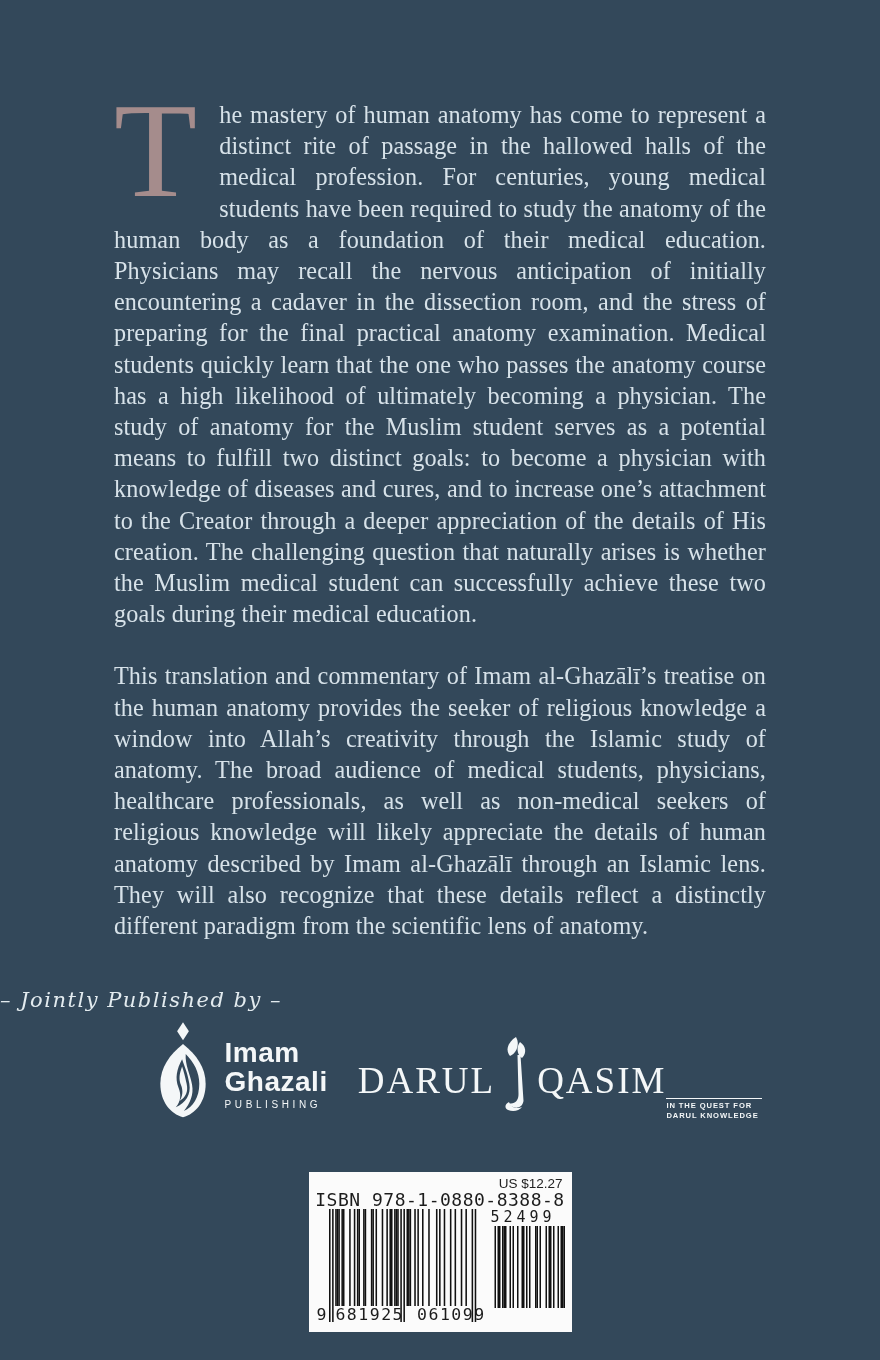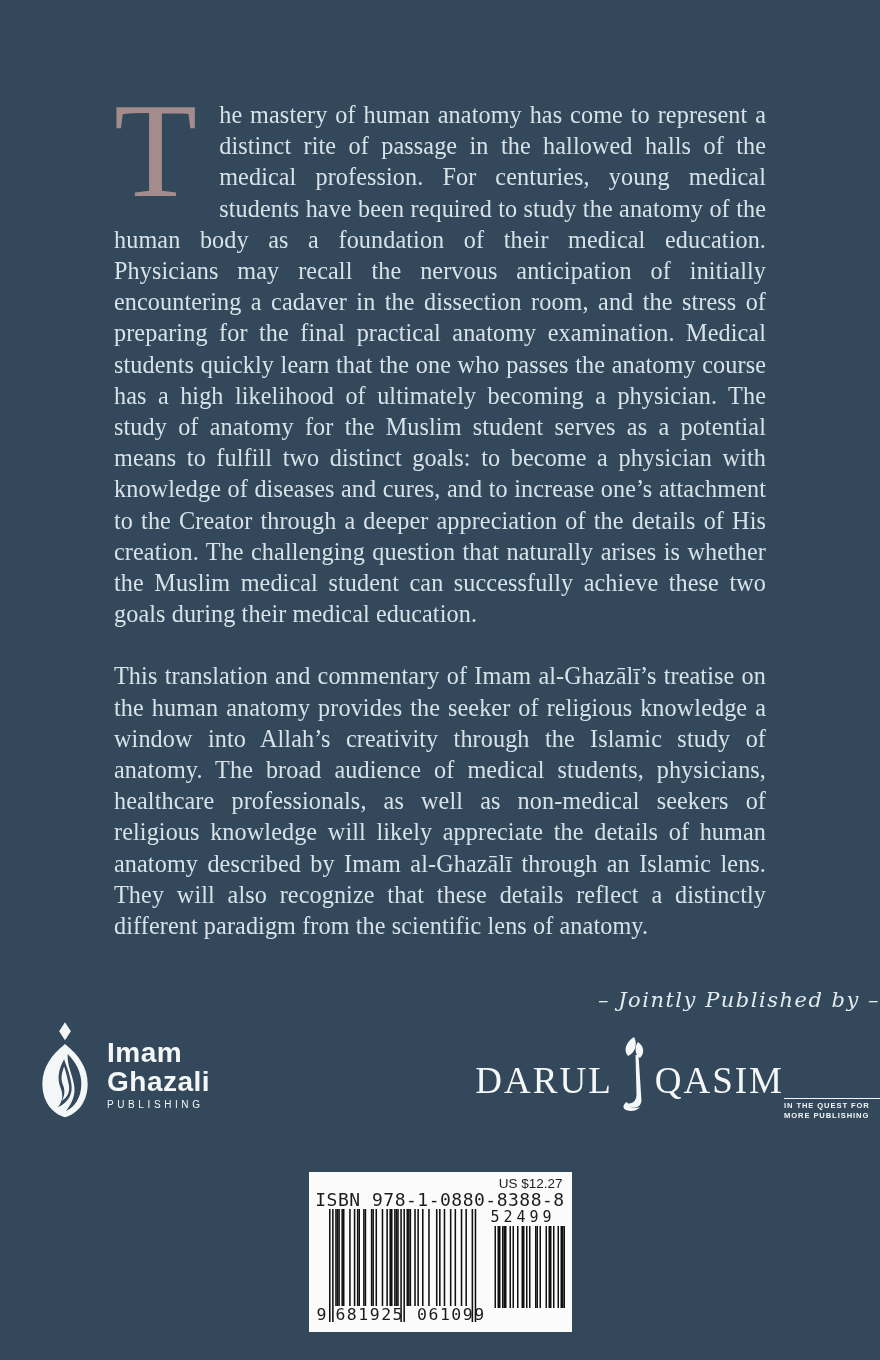--- a/index.html
+++ b/index.html
@@ -17,26 +17,26 @@
   .para{
     font-size:24.2px; line-height:31.2px; text-align:justify;
     letter-spacing:0.1px; color:var(--body-text);
   }
   .dropcap{
     float:left; font-size:136px; line-height:96px; height:97px;
     margin:3px 22px 0 0; color:var(--dropcap); font-family:"Liberation Serif", serif;
   }
   .para + .para{margin-top:31px;}
   .pub-heading{
-    margin-top:47px; text-align:right; font-style:italic;
+    margin-top:47px; text-align:left; font-style:italic;
     font-family:"DejaVu Serif", serif; font-size:21px; letter-spacing:1.5px;
     color:#e3ebef;
   }
   .logos{
-    margin-top:8px; display:flex; justify-content:space-between; align-items:center;
+    margin-top:8px; display:flex; justify-content:center; align-items:center;
     gap:30px; height:108px; color:var(--logo-white);padding-left:36px;
   }
   .ig-logo{display:flex; align-items:center; gap:13px;}
   .ig-text{font-family:"Liberation Sans", sans-serif; line-height:1;}
   .ig-name{font-size:28px; font-weight:700; line-height:29px; letter-spacing:0.5px;}
   .ig-sub{font-size:10px; font-weight:400; letter-spacing:3.6px; margin-top:4px;}
   .dq-logo{display:flex; margin-top:10px;}
   .dq-row{display:flex; align-items:center;}
   .dq-word{
     font-family:"Liberation Serif", serif; font-size:37px; letter-spacing:2px;
@@ -113,21 +113,21 @@
             <path d="M17 1 C 9 6, 6 14, 11 20 C 18 17, 21 8, 17 1 Z" fill="#f4f7f8"></path>
             <path d="M21 6 C 27 10, 28 17, 23 22 C 18 19, 17 11, 21 6 Z" fill="#f4f7f8"></path>
             <path d="M15.5 19 L18.5 19 L19.5 58 C 19.7 65, 15 69, 9 67 C 13 73, 23 74, 24.5 65 L21.5 19 Z" fill="#f4f7f8"></path>
             <path d="M10 66 C 6 68, 5 72, 9 74 C 14 76, 20 75, 23 71 C 18 73, 12 72, 10 66 Z" fill="#f4f7f8"></path>
           </svg>
         </span>
         <span class="dq-word">QASIM</span>
       </div>
       <div class="dq-tagline">
         <div>IN THE QUEST FOR</div>
-        <div>MORE PUBLISHING</div>
+        <div>DARUL KNOWLEDGE</div>
       </div>
     </div>
 
   </div>
 
   <div class="barcode-box">
     <div class="bc-price">US $12.27</div>
     <div class="bc-isbn">ISBN 978-1-0880-8388-8</div>
     <div class="bc-main" id="ean-bars"><svg width="148" height="113">
           <rect x="0.00" y="0" width="1.55" height="113" fill="#111"></rect>

